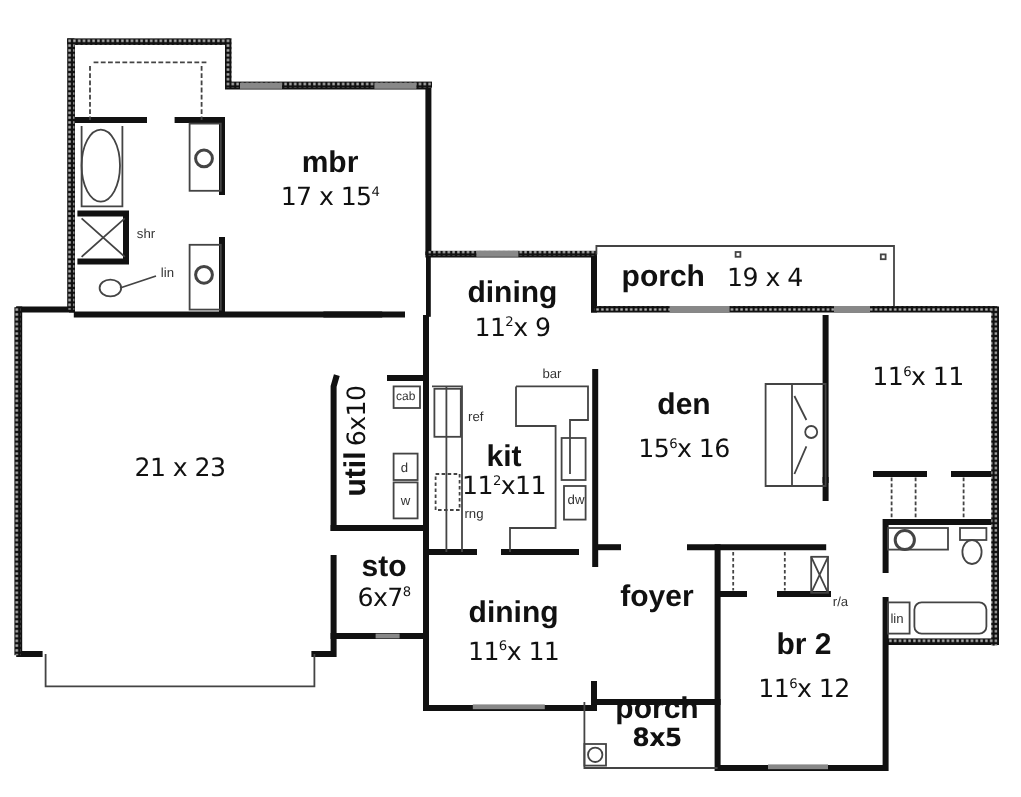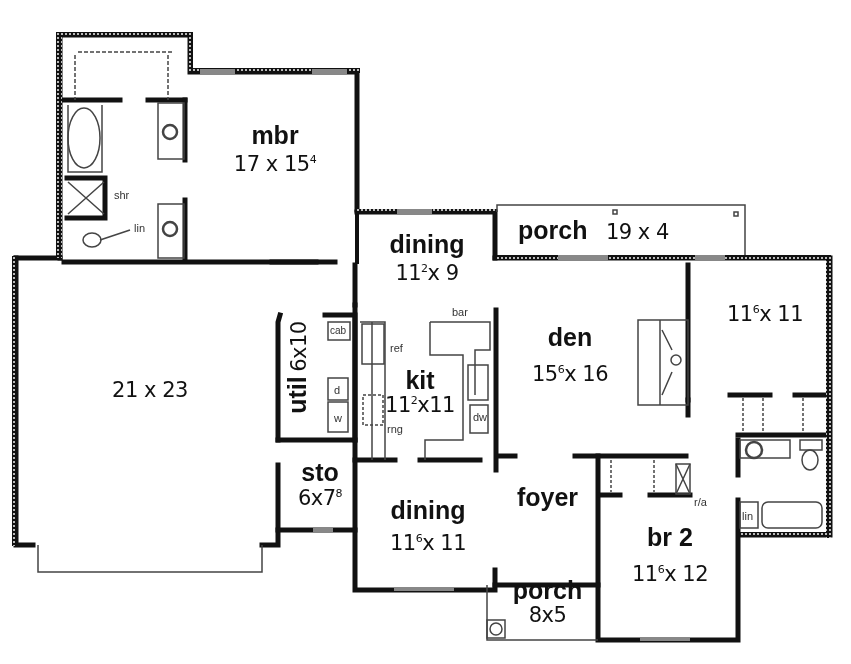--- a/index.html
+++ b/index.html
@@ -190,21 +190,21 @@
   <span class="name">foyer</span>
 </div>
 
 <div class="lbl" style="left:610px;top:525px;width:120px;">
   <span class="name">br 2</span>
   <span class="dim" style="margin-top:14px;"><span>11</span><sup>6</sup><span>x</span> <span>12</span></span>
 </div>
 
 <div class="lbl" style="left:500px;top:578px;width:95px;">
   <span class="name">porch</span>
-  <span class="dim" style="margin-top:2px;">8x5</span>
+  <span class="dim" style="margin-top:2px;font-weight:bold;">8x5</span>
 </div>
 
 <span class="small" style="left:114px;top:189px;">shr</span>
 <span class="small" style="left:134px;top:222px;">lin</span>
 <span class="small" style="left:330px;top:325px;font-size:10px;">cab</span>
 <span class="small" style="left:390px;top:342px;">ref</span>
 <span class="small" style="left:452px;top:306px;">bar</span>
 <span class="small" style="left:334px;top:384px;">d</span>
 <span class="small" style="left:334px;top:412px;">w</span>
 <span class="small" style="left:387px;top:423px;">rng</span>

